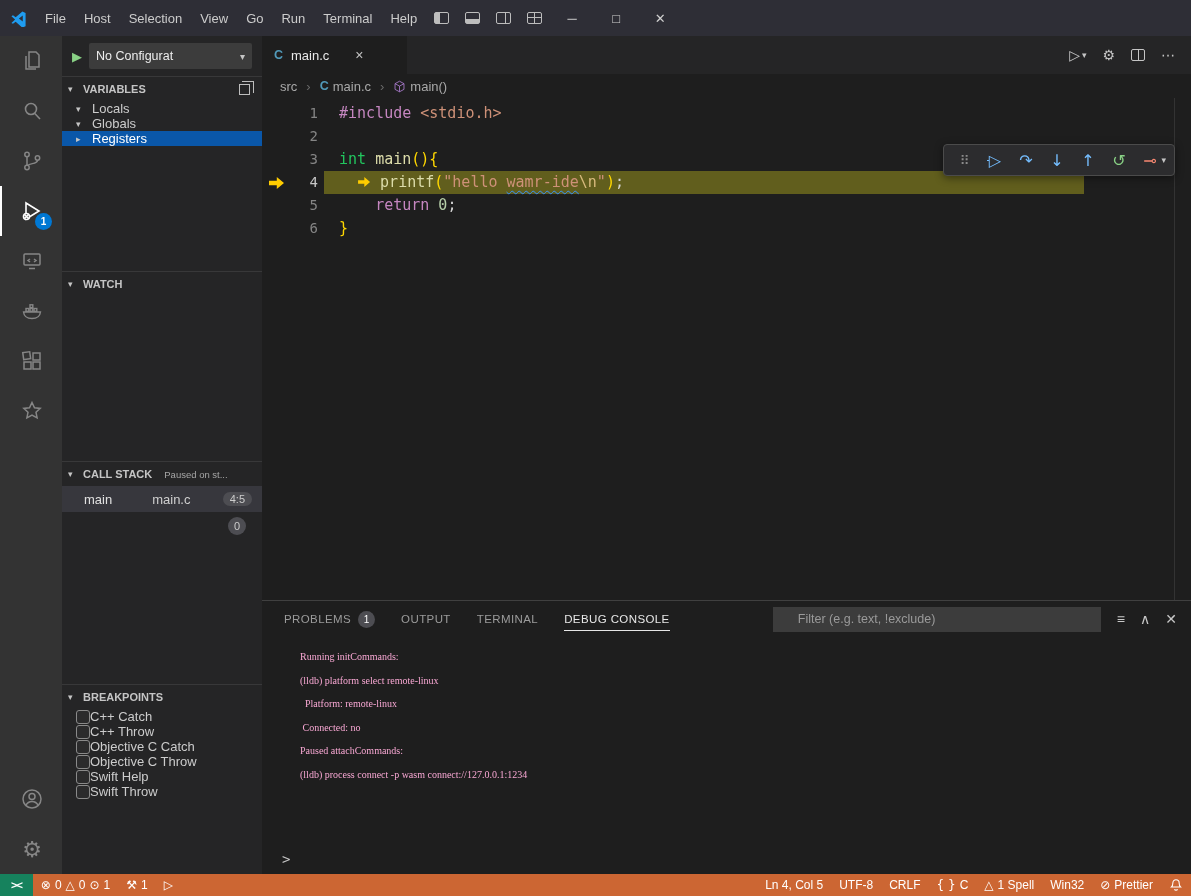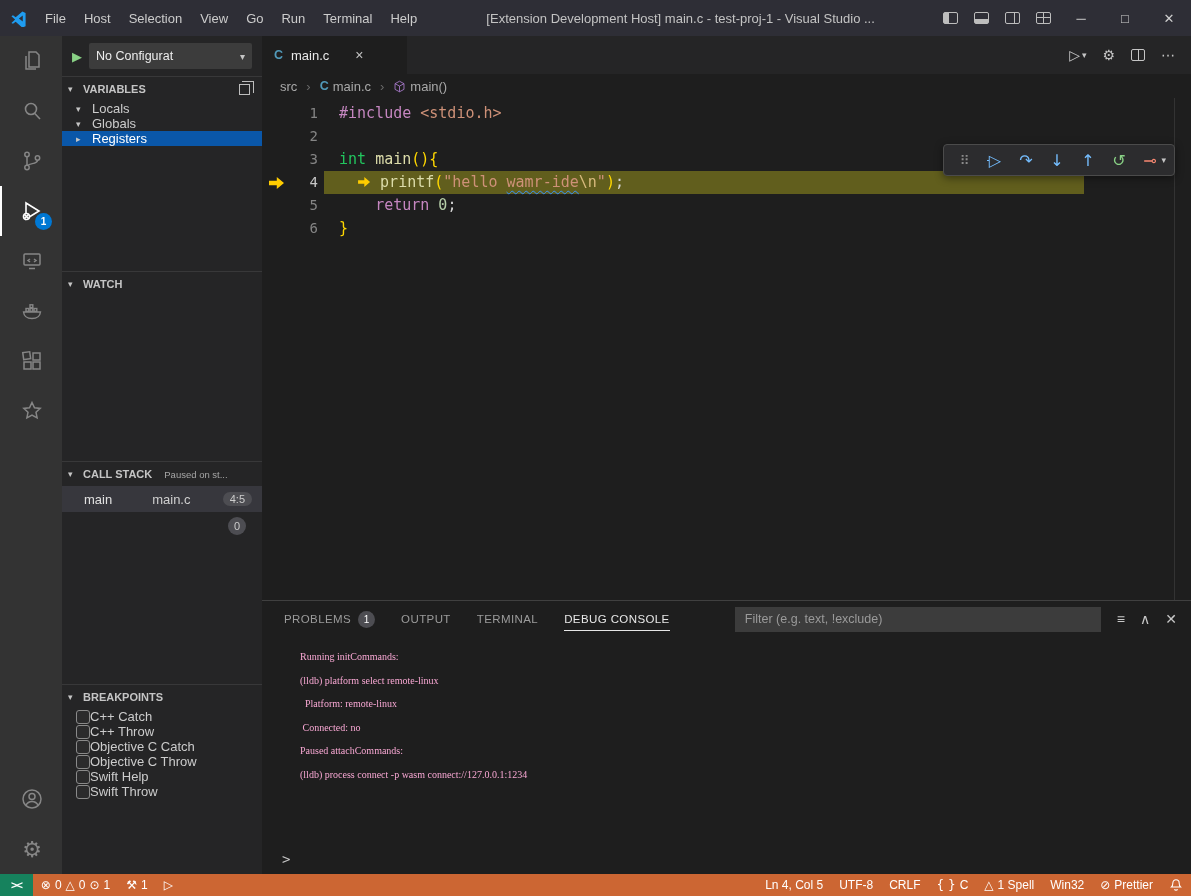--- a/index.html
+++ b/index.html
@@ -109,22 +109,22 @@
 
   
   .panel{flex:0 0 274px;border-top:1px solid #404040;display:flex;flex-direction:column;background:#1E1E1E}
   .panel-header{flex:0 0 36px;display:flex;align-items:center;padding:0 14px 0 22px}
   .panel-tab{margin-right:26px;font-size:11.5px;letter-spacing:.4px;color:#9B9B9B;height:36px;
     display:flex;align-items:center;gap:7px;position:relative;cursor:default}
   .panel-tab.active{color:#E7E7E7}
   .panel-tab.active::after{content:"";position:absolute;left:0;right:0;bottom:6px;height:1.5px;background:#E7E7E7}
   .pt-badge{background:#4D4D52;border-radius:50%;width:17px;height:17px;font-size:10px;color:#FFFFFF;
     display:flex;align-items:center;justify-content:center;letter-spacing:0}
-  .panel-filter{margin-left:auto;width:366px;height:25px;background:#3C3C3C;border:none;outline:none;
-    color:#84cc16;font-size:12.5px;padding:0 10px;font-family:"Liberation Sans",sans-serif}
+  .panel-filter{margin-left:auto;width:328px;height:25px;background:#3C3C3C;border:none;outline:none;
+    color:#84cc16;font-size:12.5px;padding:0 25px;font-family:"Liberation Sans",sans-serif}
   .panel-filter::placeholder{color:#9A9A9A}
   .panel-icons{display:flex;align-items:center;gap:15px;margin-left:16px;color:#C8C8C8;font-size:14px}
   .console{flex:1;padding:8px 0 0 38px;font-family:Liberation Serif, serif;font-size:10px;
     line-height:23.5px;color:#f9a8d4;overflow:hidden}
   .console-line{white-space:pre}
   .console-input{flex:0 0 30px;display:flex;align-items:center;padding-left:20px;color:#C5C5C5;
     font-family:"DejaVu Sans Mono",monospace;font-size:14px}
 
   
   .statusbar{flex:0 0 22px;background:#CC6633;display:flex;align-items:center;color:#FFFFFF;font-size:12px}
@@ -148,21 +148,20 @@
     <nav class="menubar" id="menus">
         <span class="menu-item">File</span>
         <span class="menu-item">Host</span>
         <span class="menu-item">Selection</span>
         <span class="menu-item">View</span>
         <span class="menu-item">Go</span>
         <span class="menu-item">Run</span>
         <span class="menu-item">Terminal</span>
         <span class="menu-item">Help</span>
       </nav>
-    <div class="tb-title">[Extension Development Host] main.c - test-proj-1 - Visual Studio ...</div>
     <div class="tb-controls">
       <span class="layout-ico li1"></span>
       <span class="layout-ico li2"></span>
       <span class="layout-ico li3"></span>
       <span class="layout-ico li4"></span>
       <span class="win-btn">─</span>
       <span class="win-btn">□</span>
       <span class="win-btn">✕</span>
     </div>
   </div>

